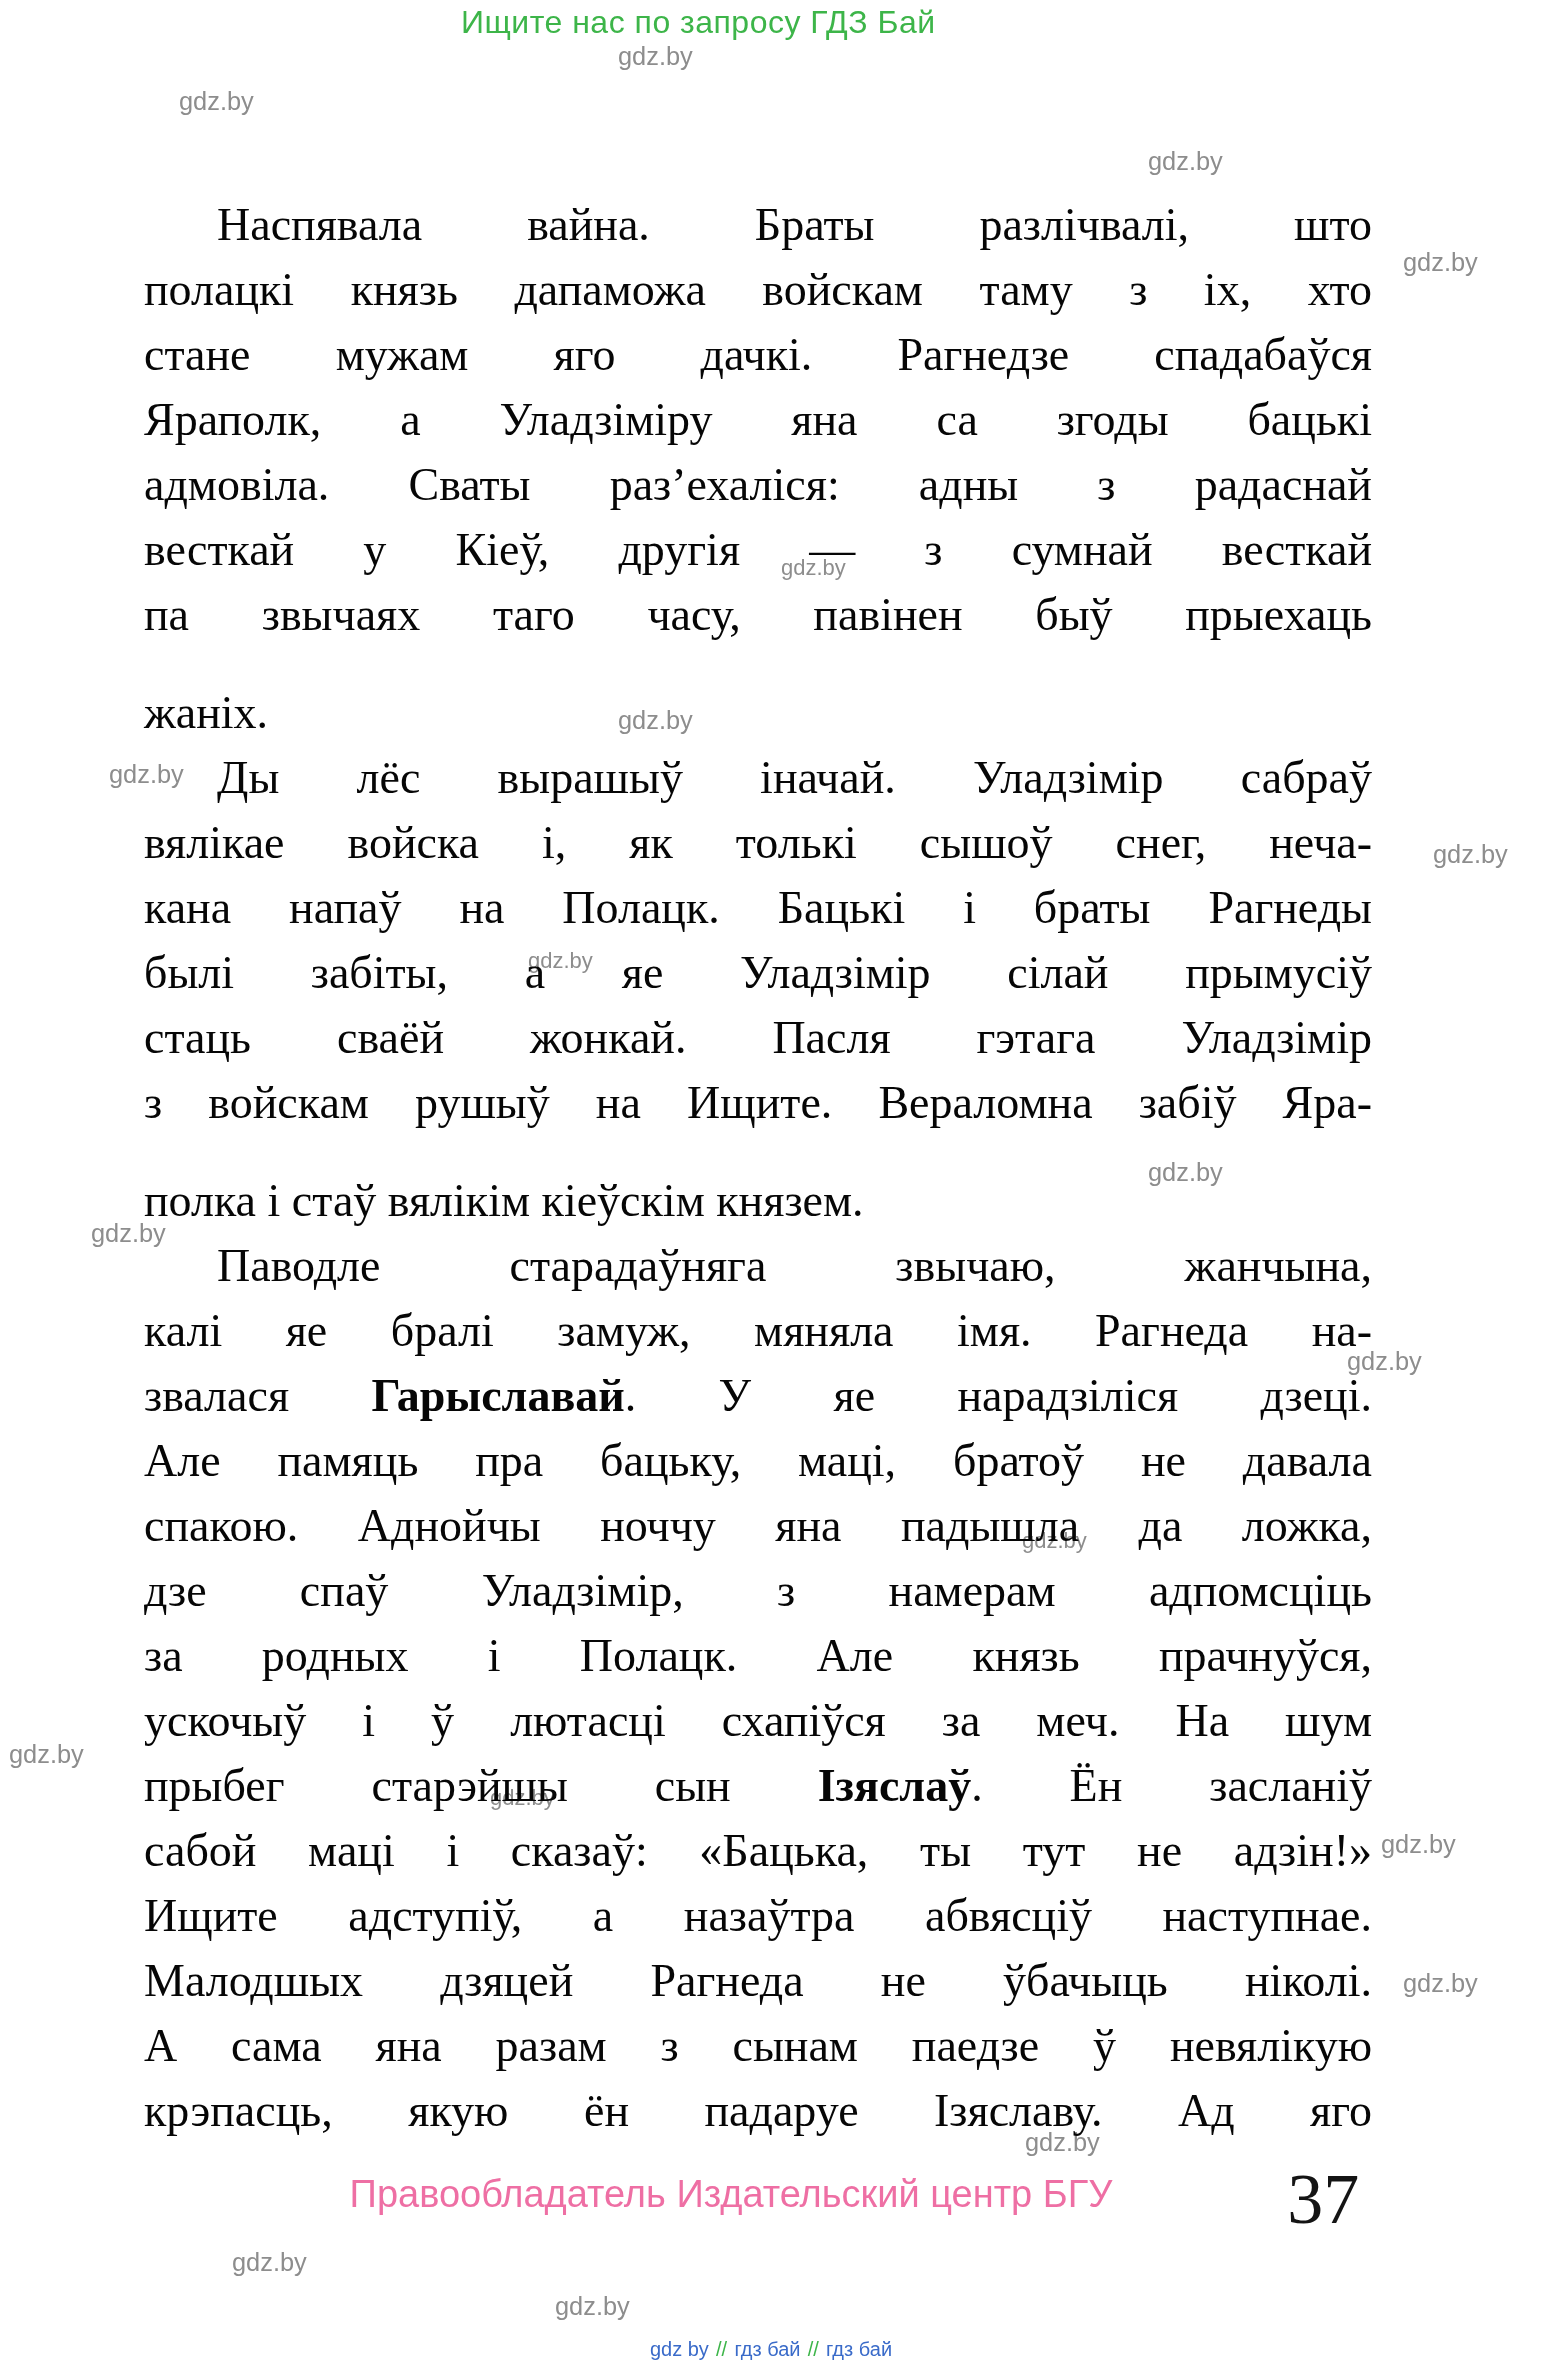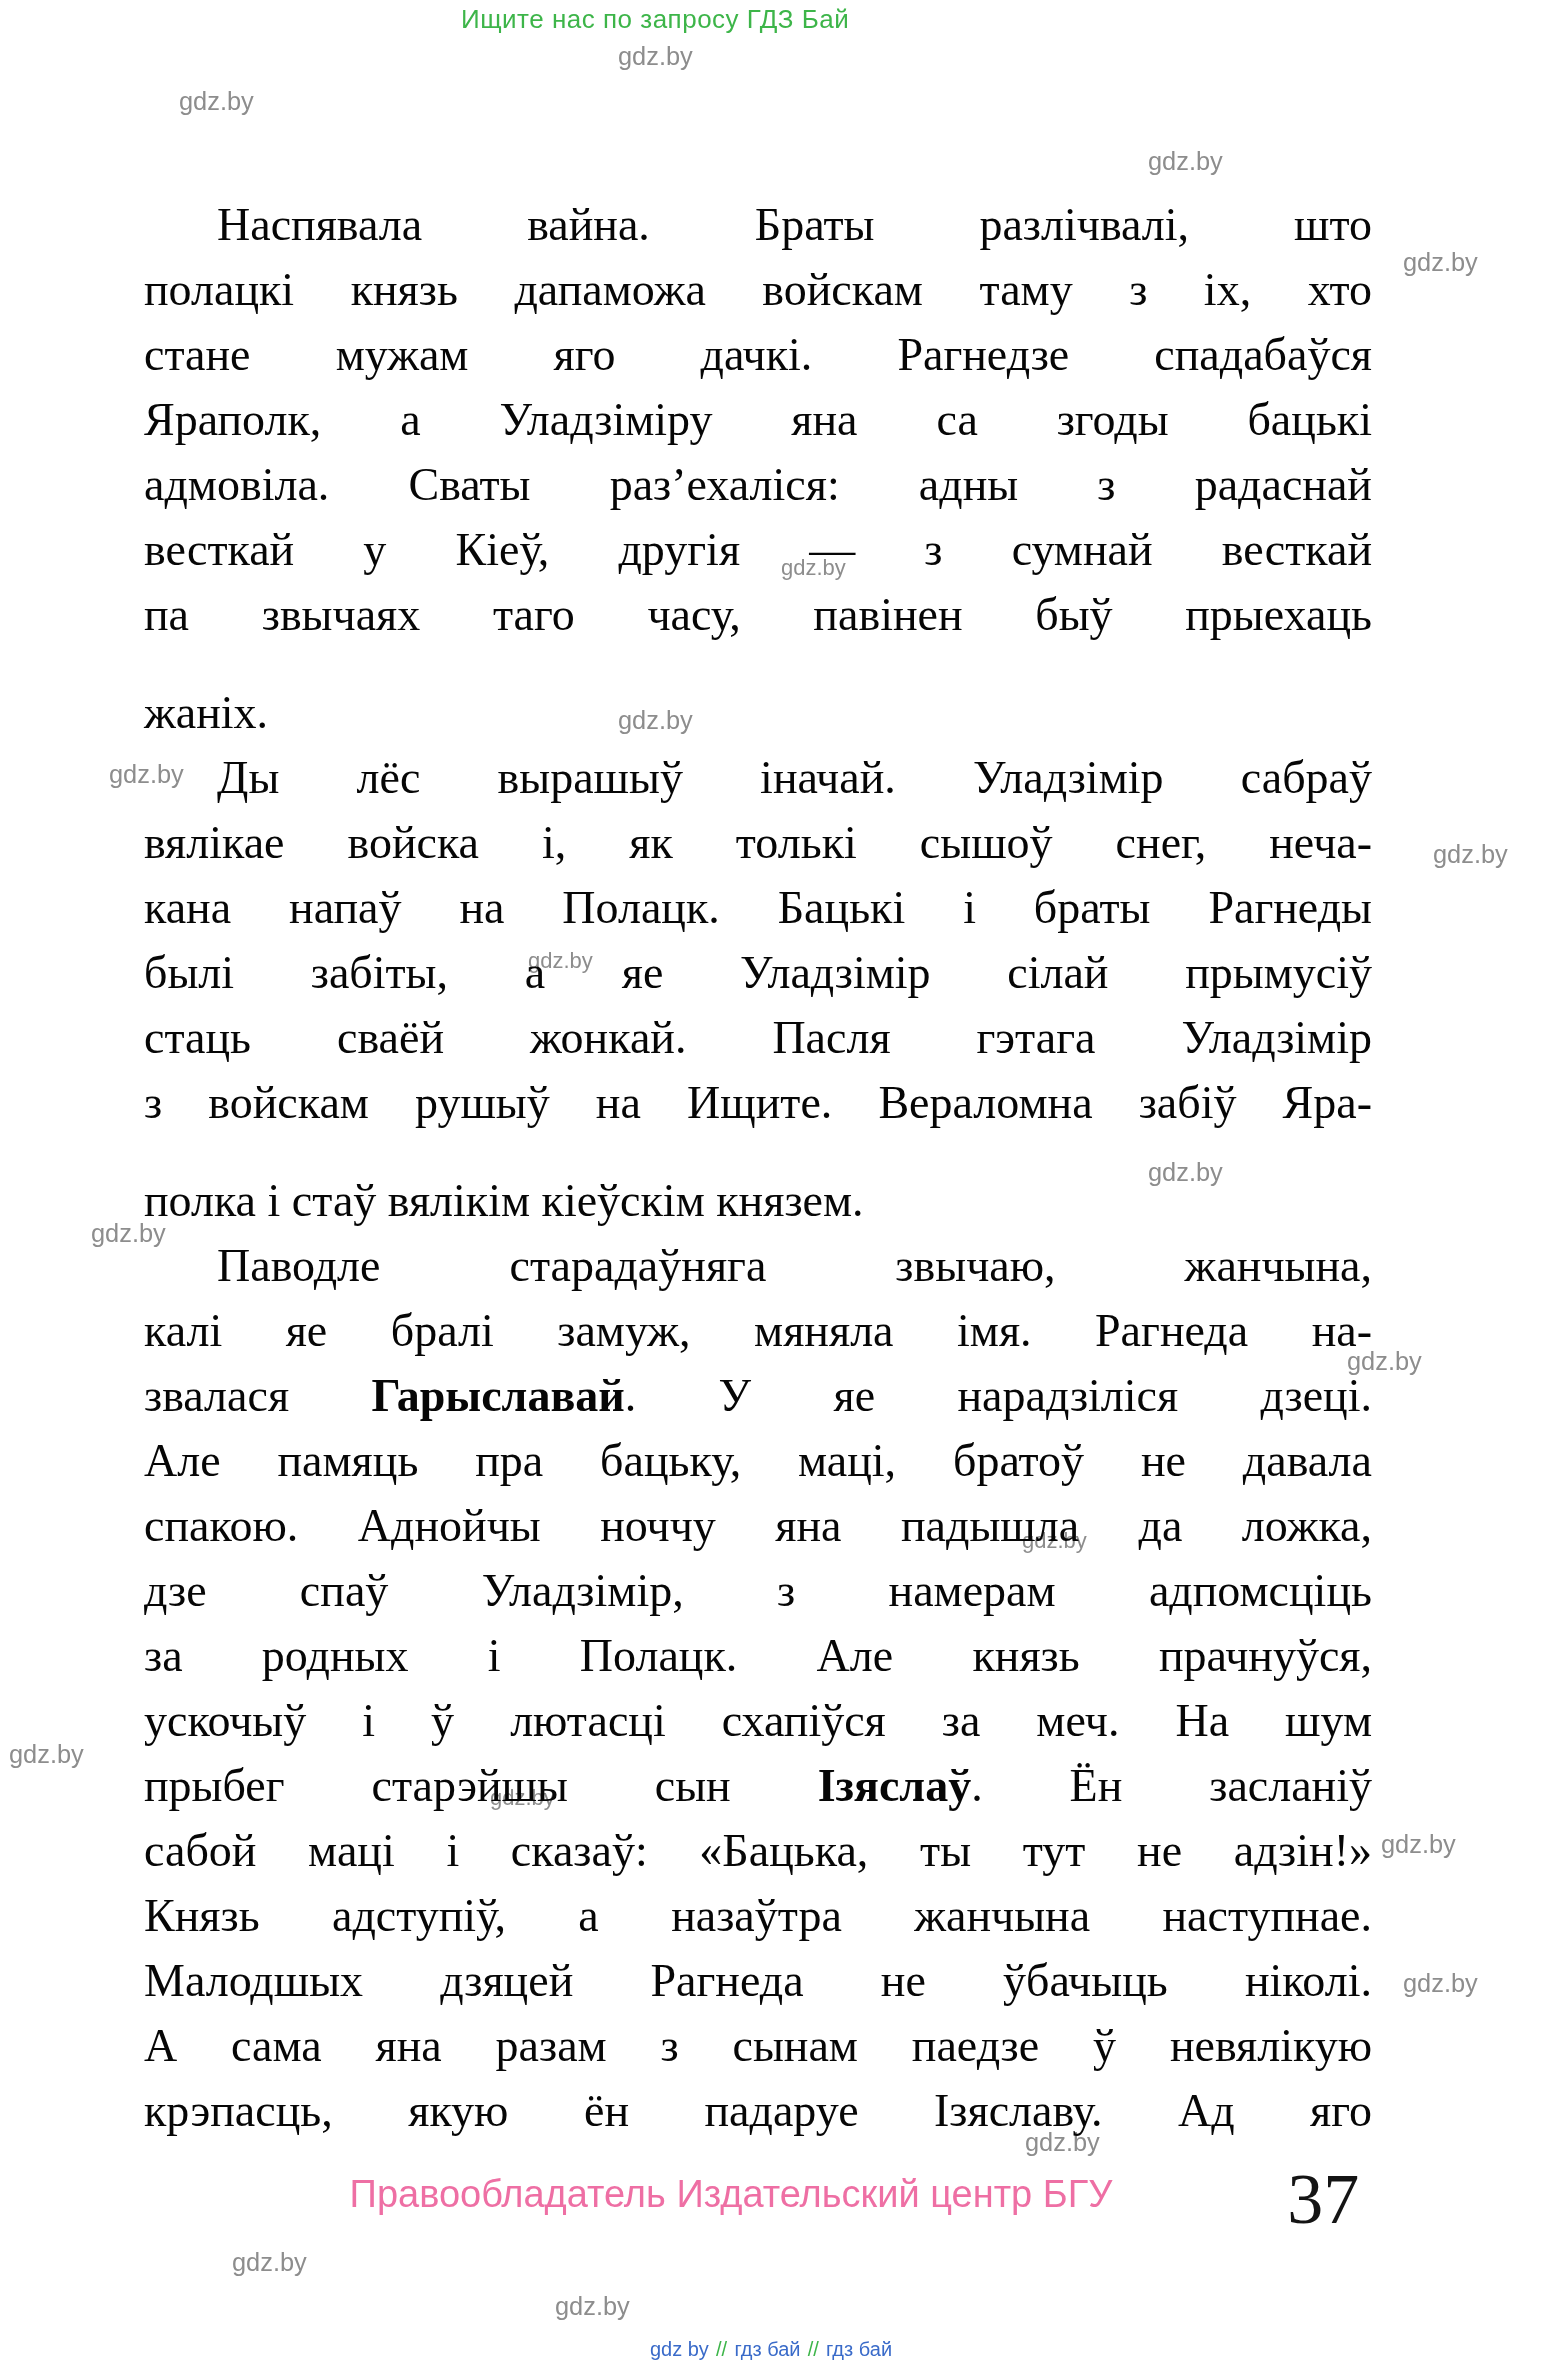--- a/index.html
+++ b/index.html
@@ -9,21 +9,21 @@
     background: #ffffff;
     font-family: "Liberation Serif", serif;
     overflow: hidden;
     color: #000;
   }
   .promo {
     position: absolute;
     top: 3.6px;
     left: 461px;
     font-family: "Liberation Sans", sans-serif;
-    font-size: 26px;
+    font-size: 32px;
     letter-spacing: 0.5px;
   }
   .wm {
     position: absolute;
     font-family: "Liberation Sans", sans-serif;
     color: #8d8d8d;
     white-space: nowrap;
   }
   .text-block {
     position: absolute;
@@ -123,21 +123,21 @@
     <div class="line indent">Паводле старадаўняга звычаю, жанчына,</div>
     <div class="line">калі яе бралі замуж, мяняла імя. Рагнеда на-</div>
     <div class="line">звалася <b>Гарыславай</b>. У яе нарадзіліся дзеці.</div>
     <div class="line">Але памяць пра бацьку, маці, братоў не давала</div>
     <div class="line">спакою. Аднойчы ноччу яна падышла да ложка,</div>
     <div class="line">дзе спаў Уладзімір, з намерам адпомсціць</div>
     <div class="line">за родных і Полацк. Але князь прачнуўся,</div>
     <div class="line">ускочыў і ў лютасці схапіўся за меч. На шум</div>
     <div class="line">прыбег старэйшы сын <b>Ізяслаў</b>. Ён засланіў</div>
     <div class="line">сабой маці і сказаў: «Бацька, ты тут не адзін!»</div>
-    <div class="line">Князь адступіў, а назаўтра жанчына наступнае.</div>
+    <div class="line">Ищите адступіў, а назаўтра абвясціў наступнае.</div>
     <div class="line">Малодшых дзяцей Рагнеда не ўбачыць ніколі.</div>
     <div class="line">А сама яна разам з сынам паедзе ў невялікую</div>
     <div class="line">крэпасць, якую ён падаруе Ізяславу. Ад яго</div>
   </main>
 
 <div class="footer-row">
   <div class="copyright" style="color: rgb(238, 111, 164);">Правообладатель Издательский центр БГУ</div>
   <div class="page-number">37</div>
 </div>
 

